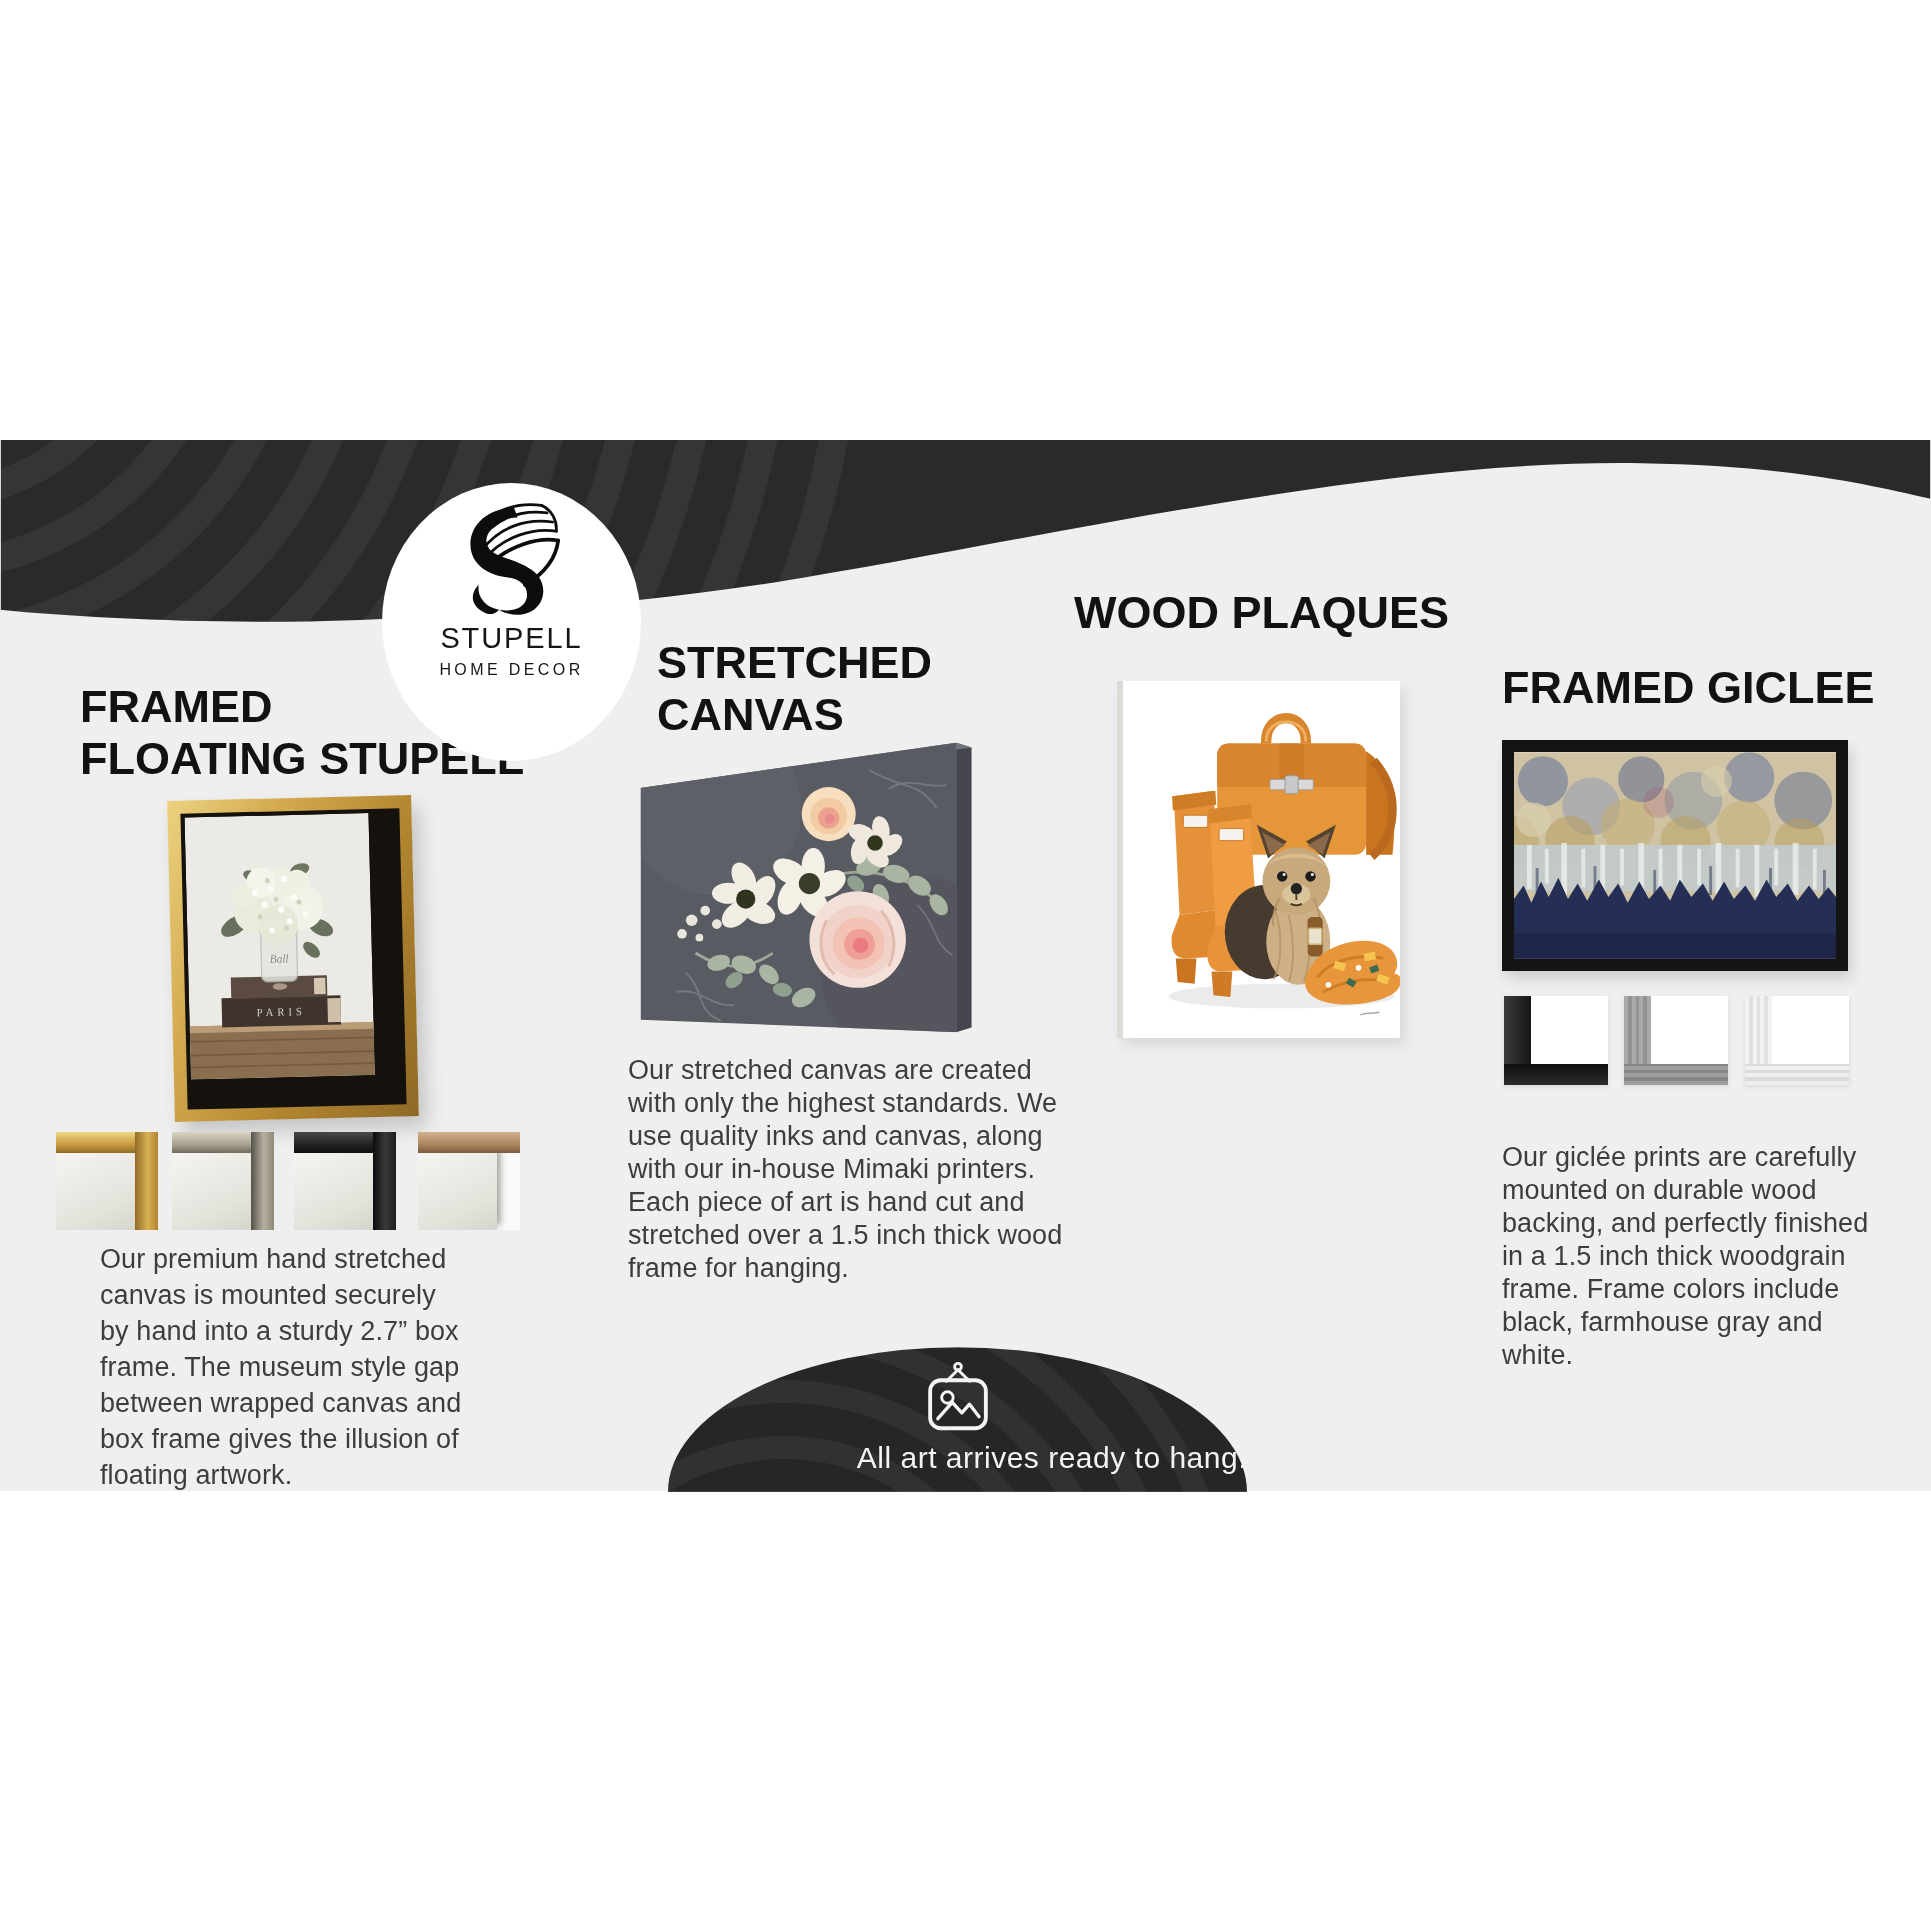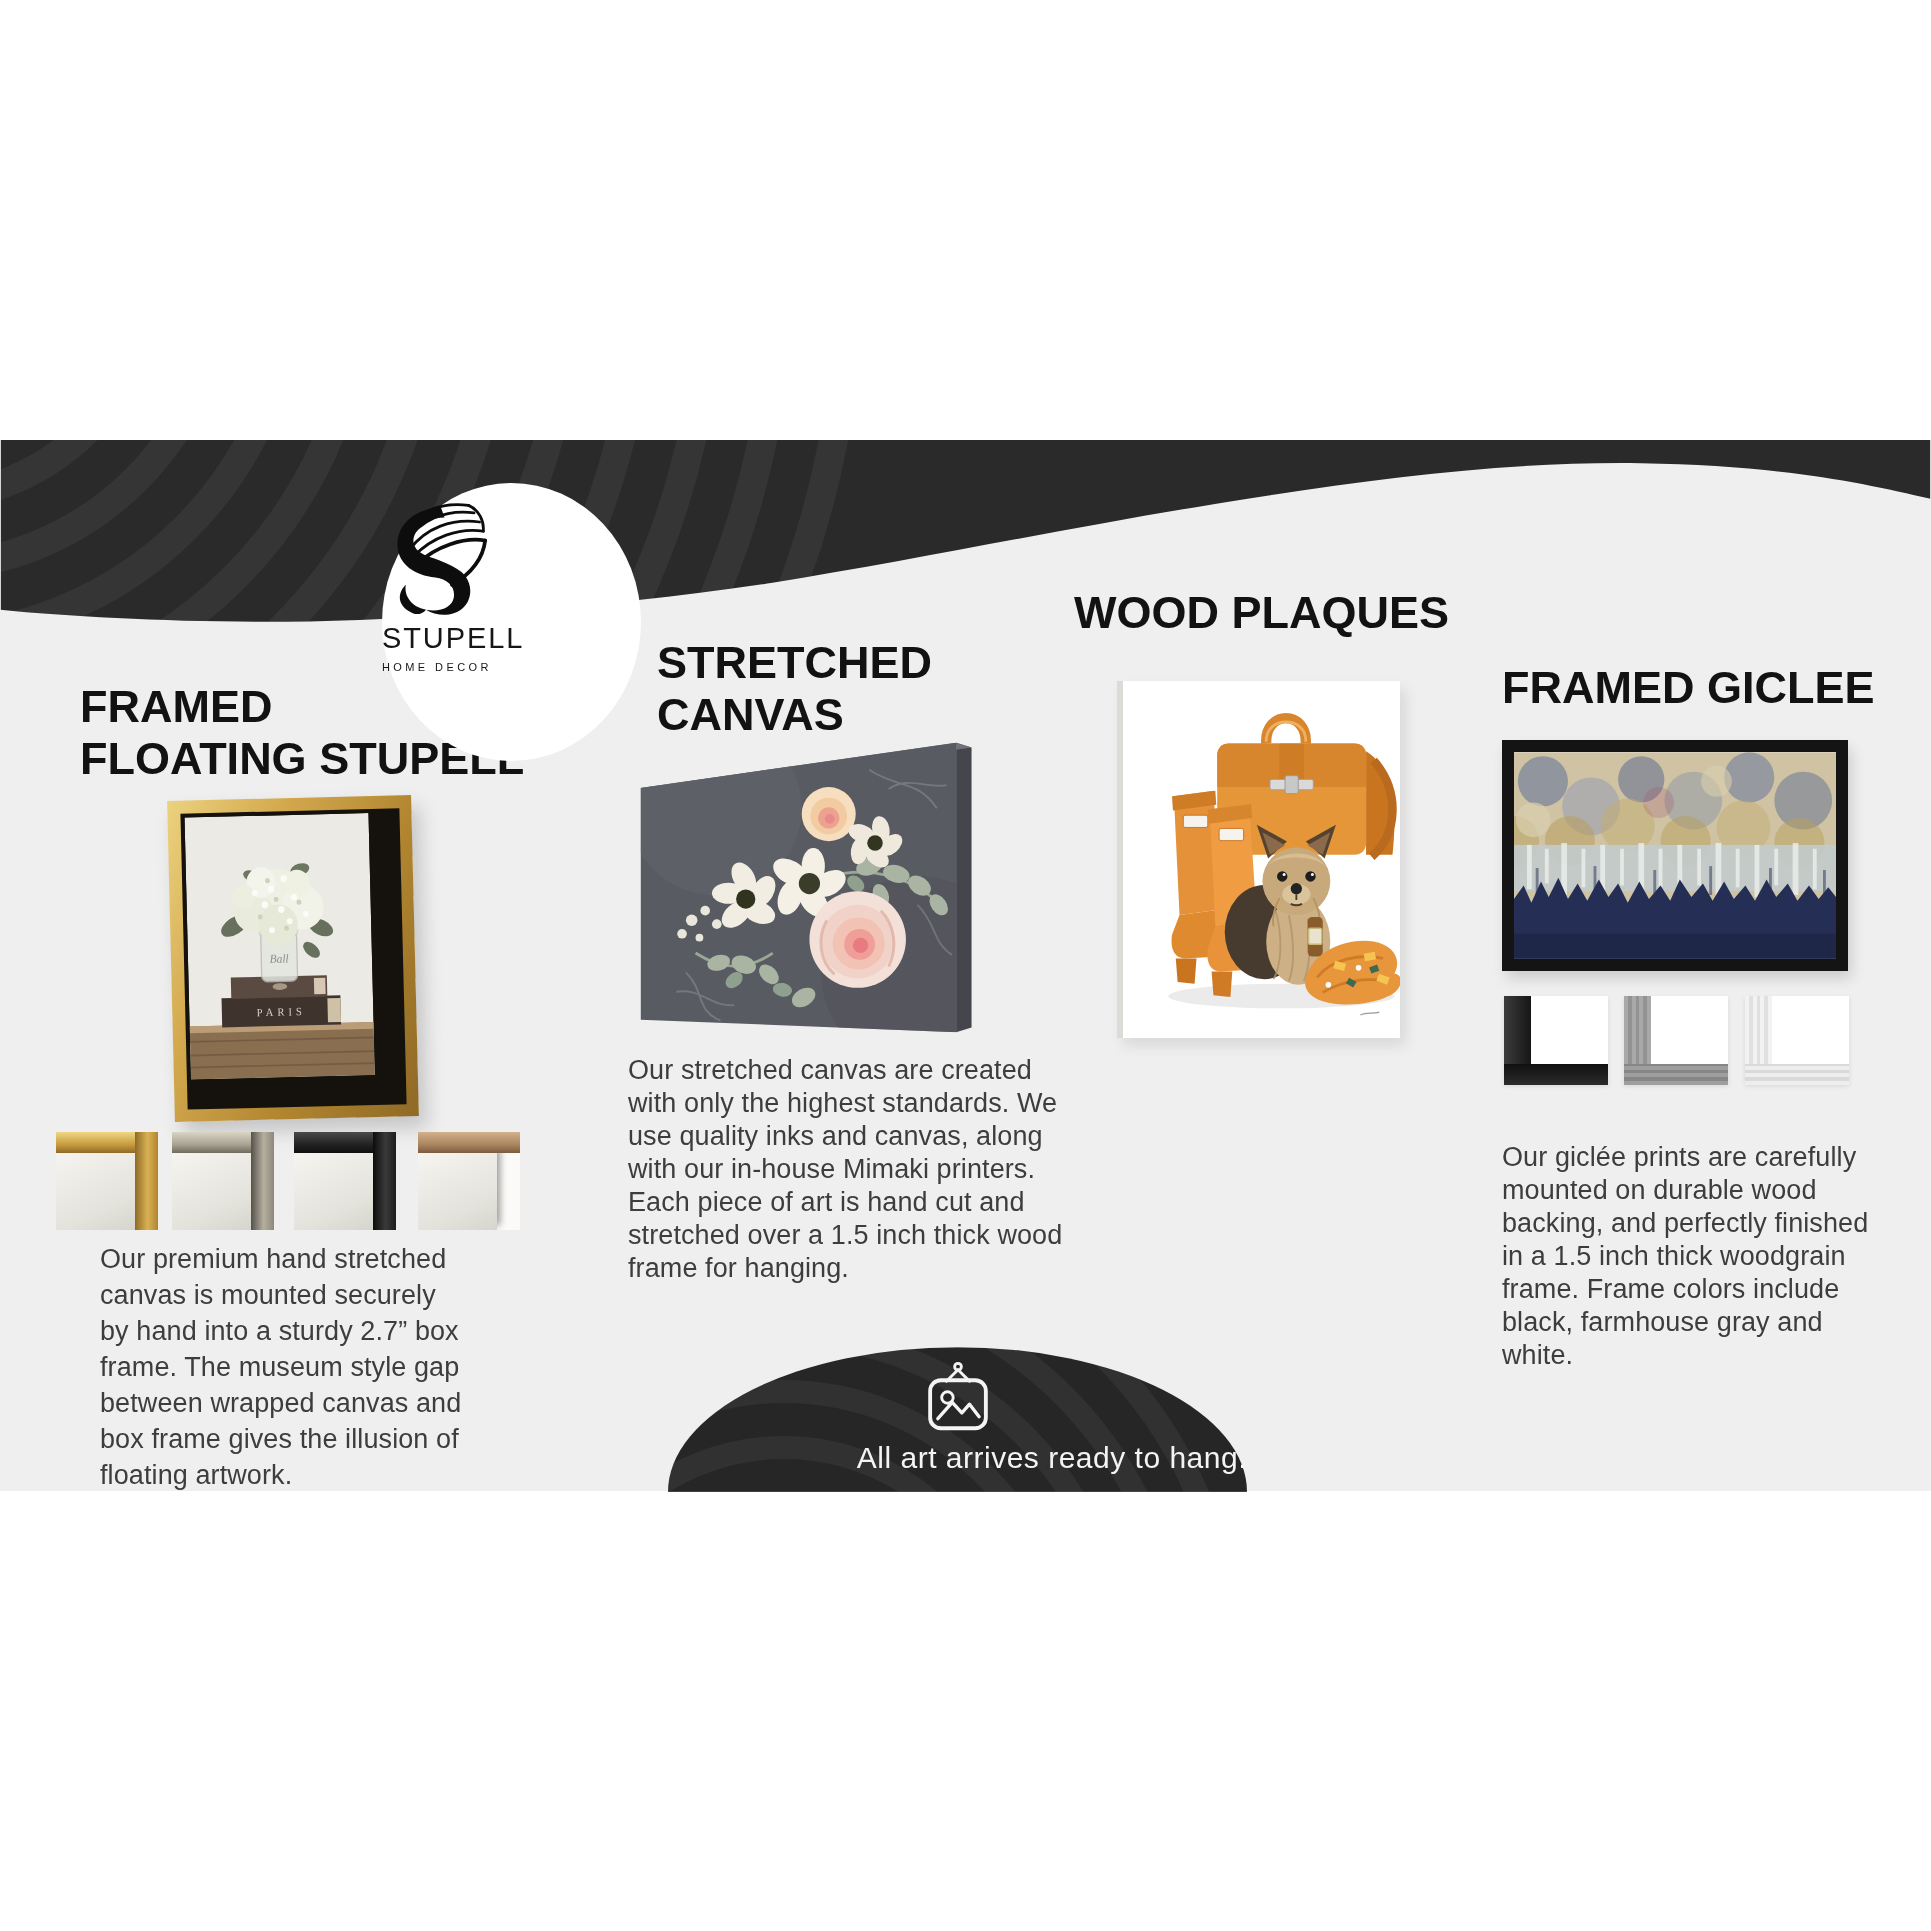--- a/index.html
+++ b/index.html
@@ -4,24 +4,24 @@
 <style>
   html,body{margin:0;padding:0;background:#ffffff;}
   .stage{position:relative;width:1931px;height:1931px;background:#ffffff;overflow:hidden;
          font-family:"Liberation Sans", sans-serif;}
   .band{position:absolute;left:0;top:440px;width:1931px;height:1051px;background:#efeff0;}
   .hdr-svg{position:absolute;left:0;top:440px;}
   .dome-svg{position:absolute;left:668px;top:1347px;}
 
   
   .logo{position:absolute;left:382px;top:483px;width:259px;height:278px;background:#ffffff;
-        border-radius:50%;display:flex;flex-direction:column;z-index:5;}
+        border-radius:50%;display:flex;flex-direction:column;align-items:center;z-index:5;}
   .logo-s{margin-top:15.4px;}
   .logo-name{font-size:29px;letter-spacing:1.9px;color:#161616;margin-top:3.9px;font-weight:400;}
-  .logo-tag{font-size:11px;letter-spacing:3.4px;color:#161616;margin-top:5.8px;font-weight:400;}
+  .logo-tag{font-size:16px;letter-spacing:3.4px;color:#161616;margin-top:5.8px;font-weight:400;}
 
   h2.sec{position:absolute;margin:0;font-weight:700;color:#121212;font-size:45px;line-height:52px;letter-spacing:0px;}
   .para{position:absolute;font-size:27px;color:#3d3d3d;line-height:33px;letter-spacing:0.1px;}
 
   
   .goldframe{position:absolute;left:171px;top:798px;width:219px;height:296px;padding:12.6px;
              background:linear-gradient(115deg,#ecd27f 0%,#d3a94e 30%,#b1852f 65%,#8f6a26 100%);
              transform:rotate(-1.4deg);box-shadow:7.7px 11.6px 19.3px rgba(0,0,0,0.18);}
   .floatgap{width:100%;height:100%;background:#15120e;padding:4.8px;box-sizing:border-box;}
   .floatgap svg{display:block;}

